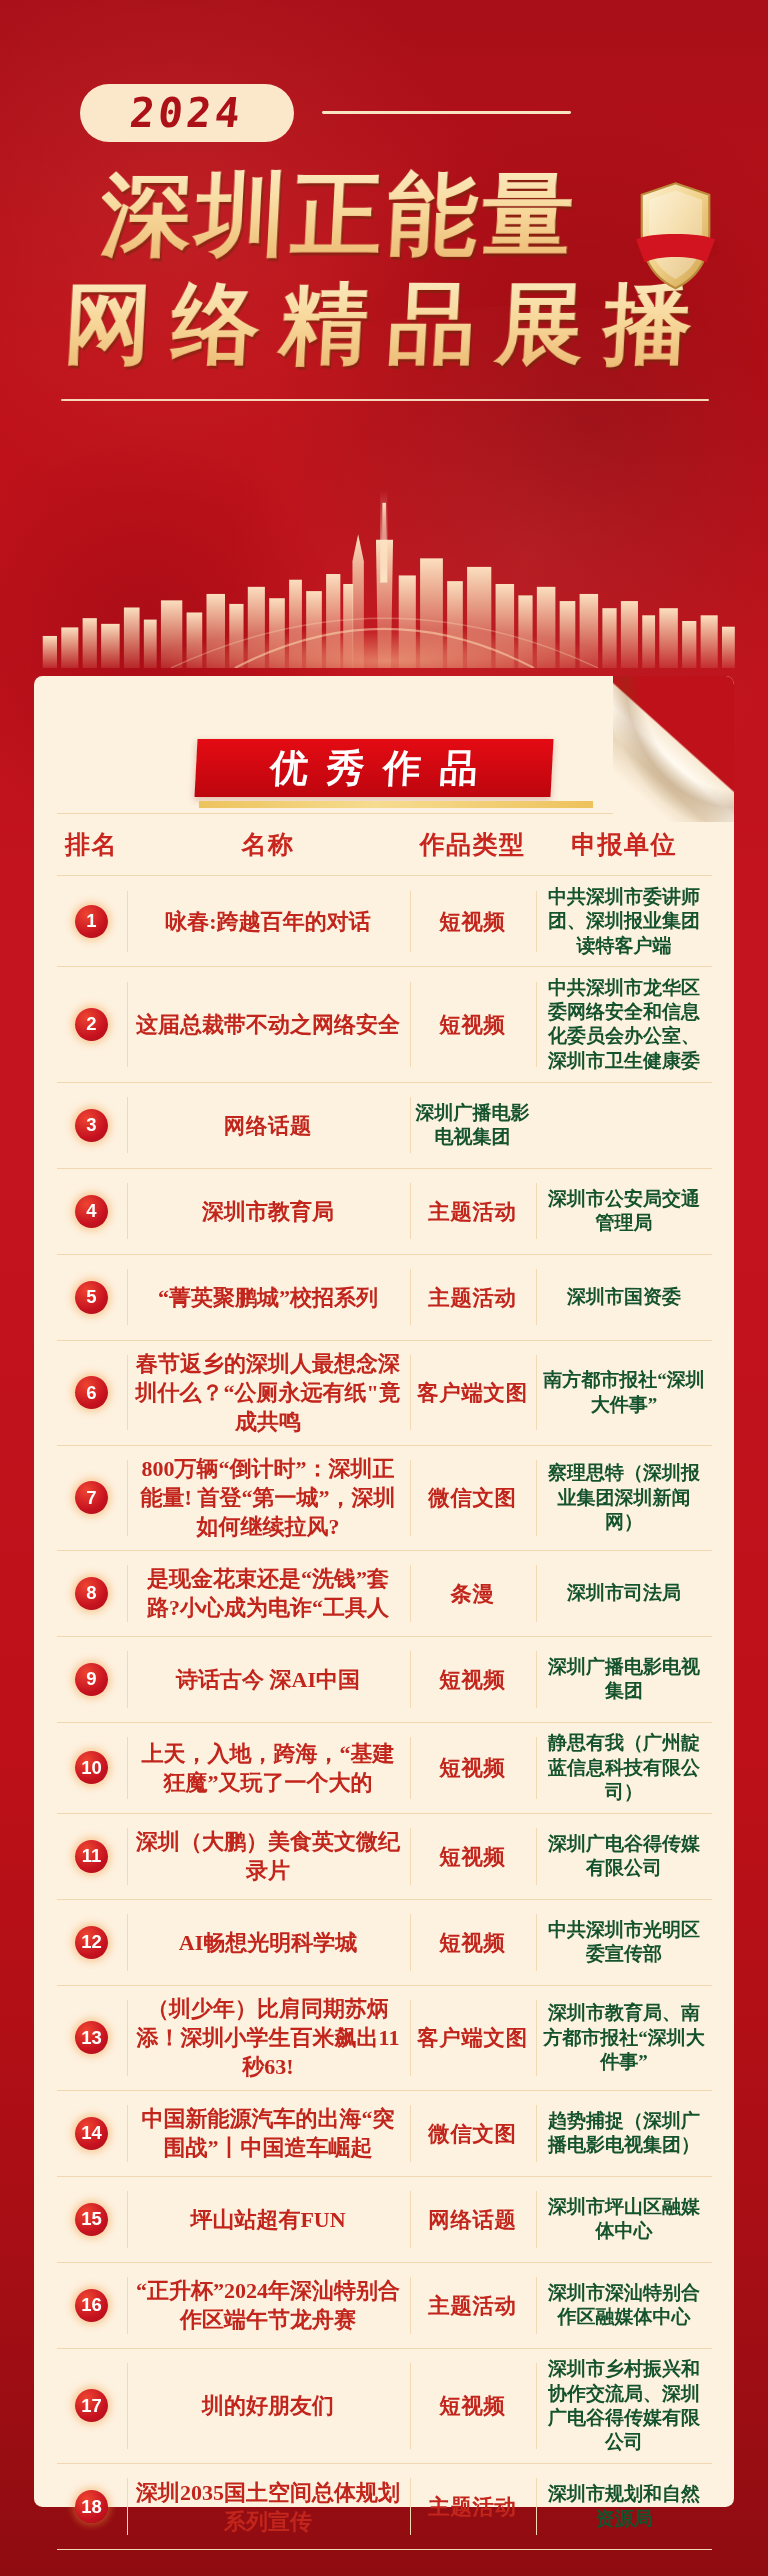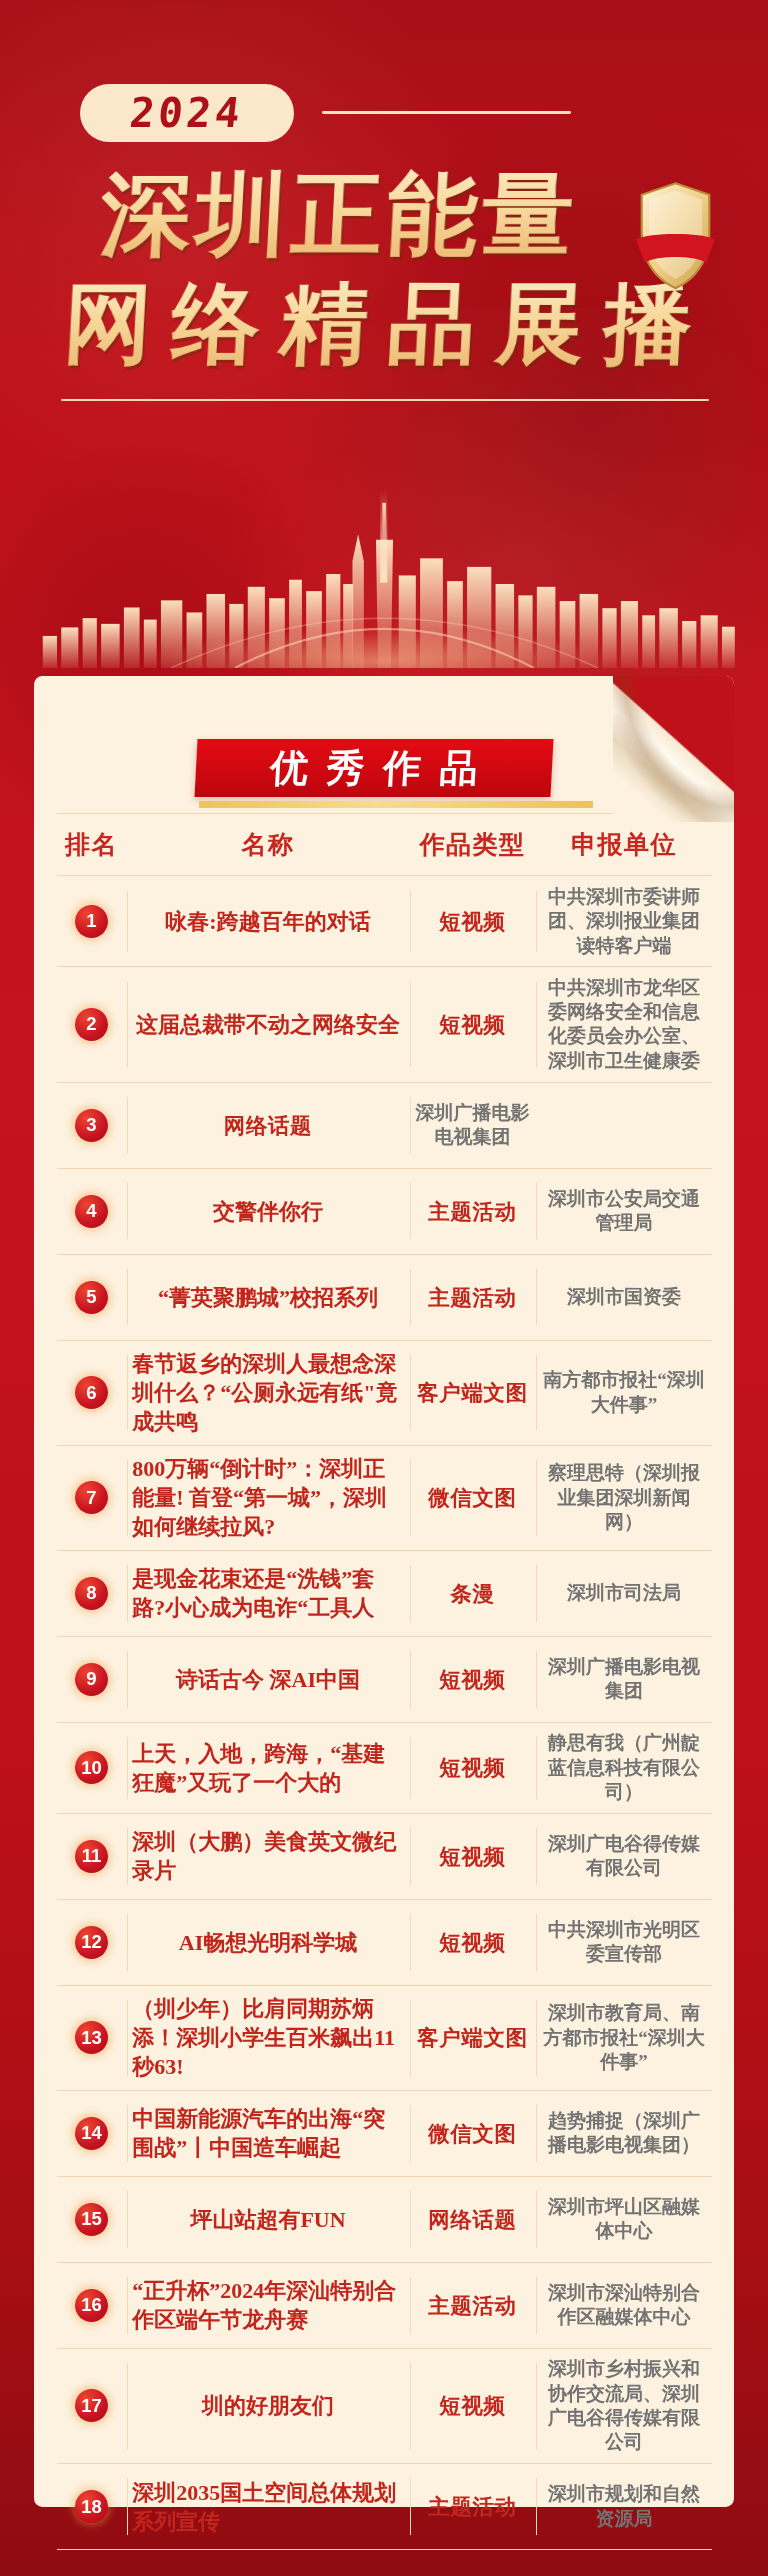--- a/index.html
+++ b/index.html
@@ -81,23 +81,23 @@
   .c-name::before,.c-type::before,.c-unit::before{
     content:'';position:absolute;left:0;top:5.7px;bottom:5.7px;width:1.4px;background:#f2d9b4;
   }
   .badge{
     width:33px;height:33px;border-radius:50%;flex:0 0 auto;
     background:radial-gradient(circle at 35% 28%,#ee4431,#c61220 62%,#a60d17);
     color:#fff;display:flex;align-items:center;justify-content:center;
     font-family:"Liberation Sans","DejaVu Sans",sans-serif;font-weight:bold;font-size:18.5px;
     box-shadow:0 0 7.1px 2.8px rgba(242,153,60,.42);
   }
-  .name-text{color:#c2251c;font-weight:bold;font-size:22px;line-height:1.32;}
+  .name-text{color:#c2251c;font-weight:bold;font-size:22px;line-height:1.32;text-align:center;}
   .type-text{color:#c2251c;font-weight:bold;font-size:21.4px;letter-spacing:0.7px;text-align:right;}
-  .unit-text{color:#737373;font-weight:600;font-size:19px;line-height:1.28;text-align:center;}
+  .unit-text{color:#14532d;font-weight:600;font-size:19px;line-height:1.28;text-align:center;}
 </style>
 </head>
 <body>
 
 <div class="drape d1"></div>
 <div class="drape d2"></div>
 <div class="drape d3"></div>
 <div class="drape d4"></div>
 
 <header>
@@ -237,21 +237,21 @@
         </div>
         <div class="cell c-unit">
           <div class="unit-text">深圳广播电影电视集团</div>
         </div>
       </div>
       <div class="trow">
         <div class="cell c-rank">
           <div class="badge">4</div>
         </div>
         <div class="cell c-name">
-          <div class="name-text">交警伴你行</div>
+          <div class="name-text">深圳市教育局</div>
         </div>
         <div class="cell c-type">
           <div class="type-text">主题活动</div>
         </div>
         <div class="cell c-unit">
           <div class="unit-text">深圳市公安局交通管理局</div>
         </div>
       </div>
       <div class="trow">
         <div class="cell c-rank">

